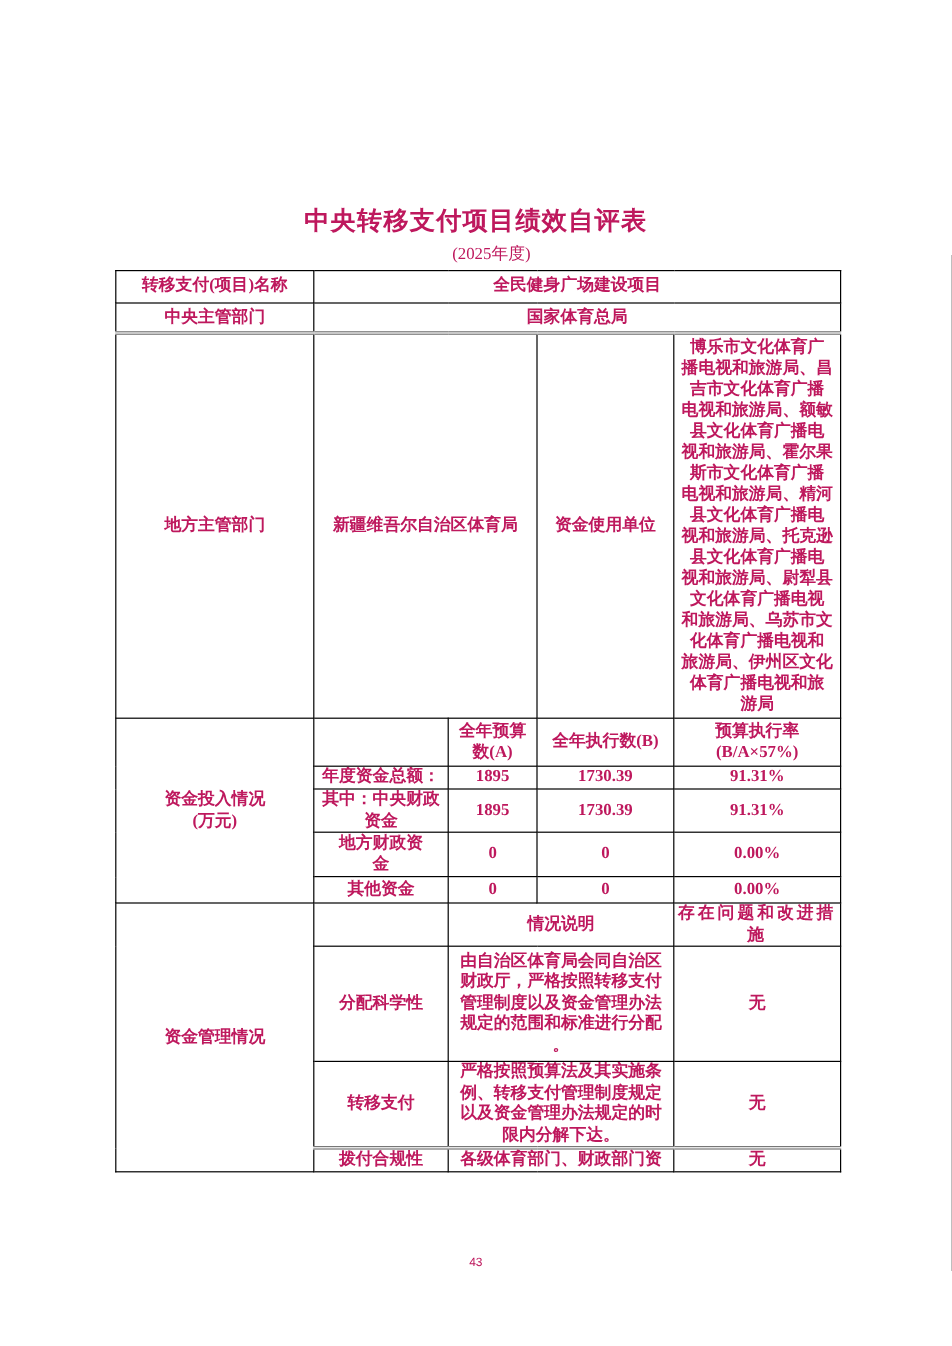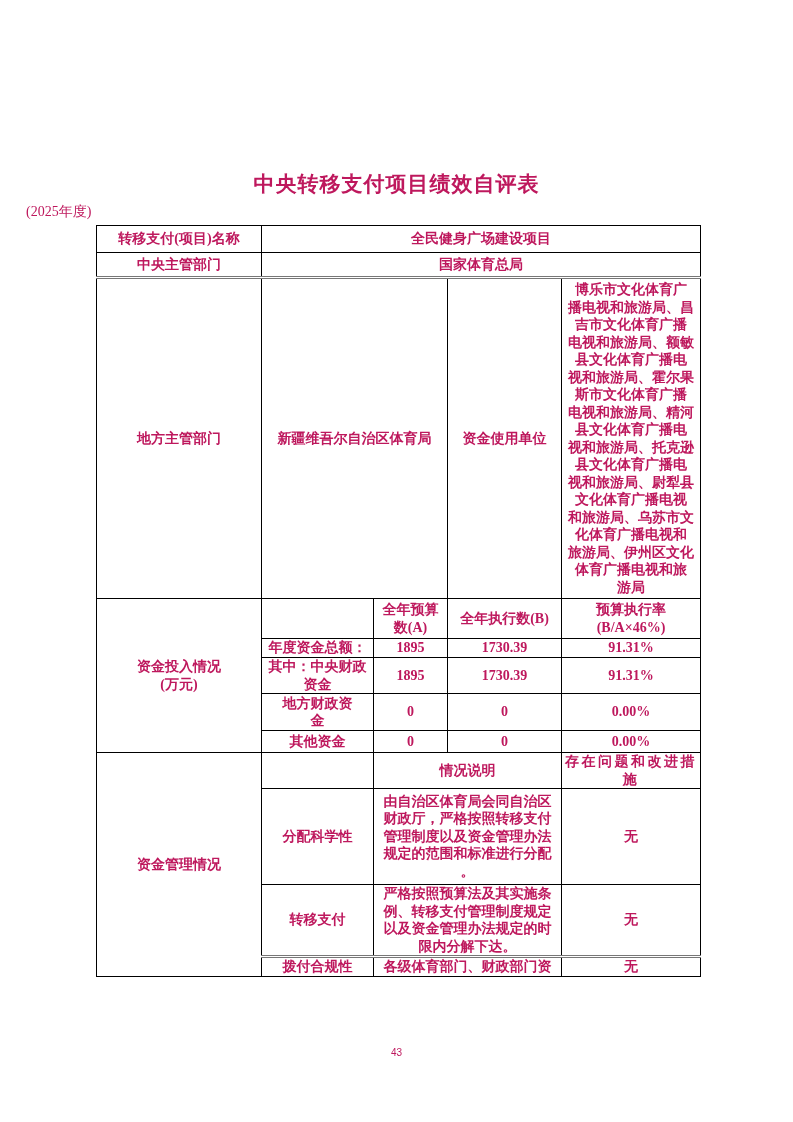--- a/index.html
+++ b/index.html
@@ -20,21 +20,21 @@
     top: 170px;
     text-align: center;
     font-size: 21px;
     font-weight: bold;
     letter-spacing: 1px;
   }
   .doc-subtitle {
     position: absolute;
     left: 0; right: 0;
     top: 203px;
-    text-align: left;
+    text-align: center;
     font-size: 14px;
     padding-left: 26px;
   }
   table.eval {
     position: absolute;
     left: 96px;
     top: 225px;
     width: 604px;
     border-collapse: collapse;
     table-layout: fixed;
@@ -126,21 +126,21 @@
     </tr>
 
     <tr class="r4">
       <td rowspan="5" class="pre">资金投入情况
 (万元)</td>
       <td></td>
       <td class="pre">全年预算
 数(A)</td>
       <td>全年执行数(B)</td>
       <td class="pre">预算执行率
-(B/A×46%)</td>
+(B/A×57%)</td>
     </tr>
 
     <tr class="r5">
       <td class="pre">年度资金总额：</td>
       <td>1895</td>
       <td>1730.39</td>
       <td>91.31%</td>
     </tr>
 
     <tr class="r6">

